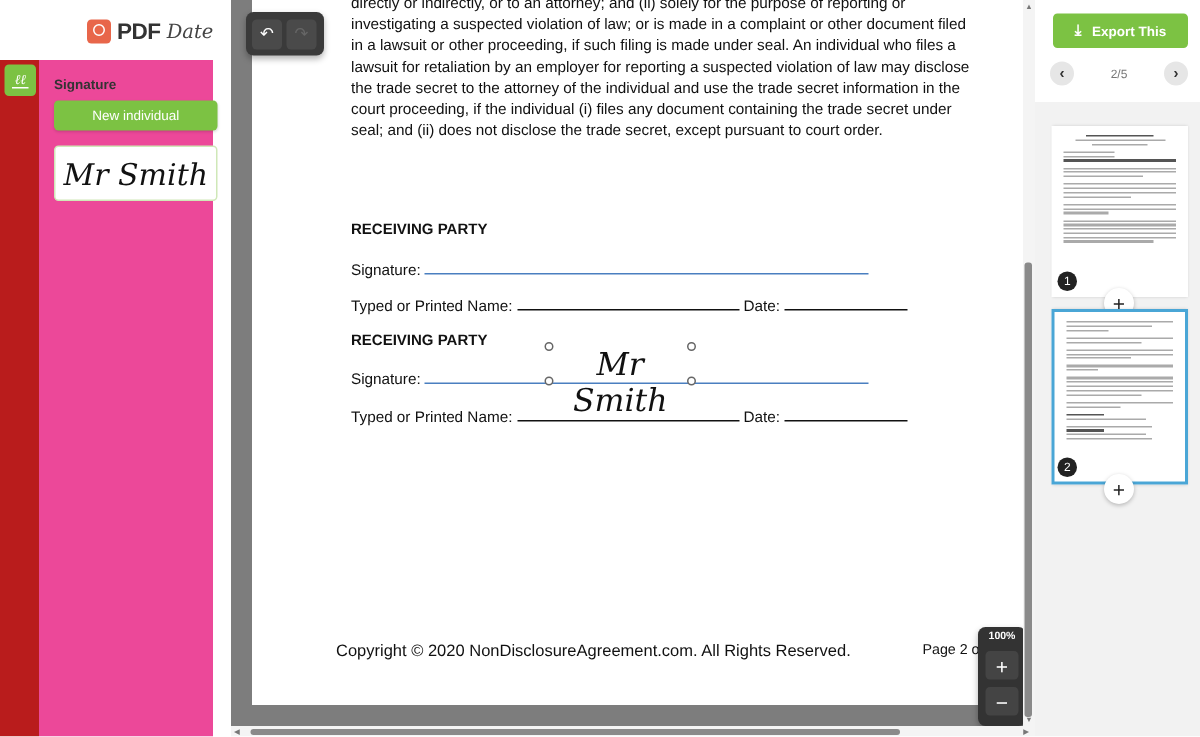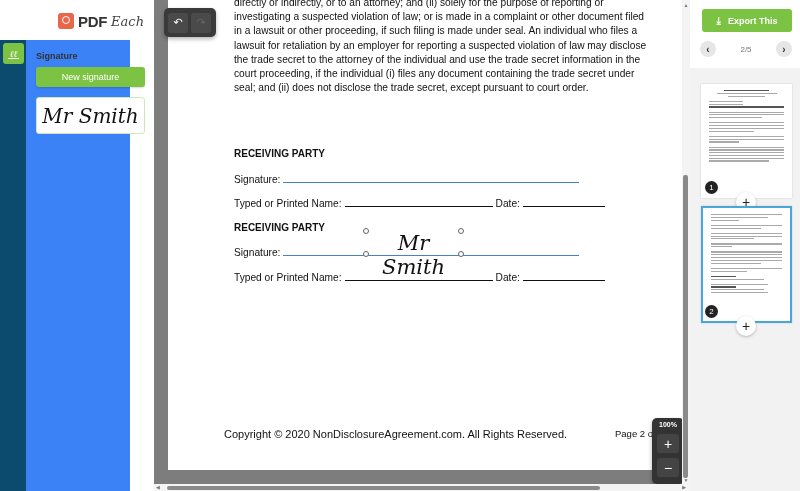--- a/index.html
+++ b/index.html
@@ -6,24 +6,24 @@
   html, body { width: 800px; height: 491px; overflow: hidden; background: #ffffff; font-family: "Liberation Sans", sans-serif; }
   .app { position: relative; width: 800px; height: 491px; }
 
   
   .left { position: absolute; left: 0; top: 0; width: 154px; height: 491px; background: #fff; }
   .logo { position: absolute; left: 26px; top: 11px; height: 20px; display: flex; align-items: center; gap: 4px; margin-left: 32px; }
   .logo-mark { width: 16px; height: 16px; background: #e8664a; border-radius: 3px; position: relative; }
   .logo-mark::after { content: ""; position: absolute; left: 4px; top: 3px; width: 6px; height: 6px; border: 1.5px solid #fff; border-radius: 50%; }
   .logo-pdf { font-weight: bold; font-size: 15px; color: #333; letter-spacing: -0.3px; }
   .logo-candy { font-family: "DejaVu Serif", serif; font-style: italic; font-size: 13px; color: #444; }
-  .tool-strip { position: absolute; left: 0; top: 40px; width: 26px; height: 451px; background: #0c4a6e; }
+  .tool-strip { position: absolute; left: 0; top: 40px; width: 26px; height: 451px; background: #b91c1c; }
   .tool-btn { position: absolute; left: 3px; top: 3px; width: 21px; height: 21px; background: #7cc243; border-radius: 3px; display: flex; align-items: center; justify-content: center; color: #fff; font-size: 9px; font-style: italic; font-family: "DejaVu Serif", serif; }
   .tool-btn::after { content: ""; position: absolute; left: 5px; bottom: 5px; width: 11px; height: 1px; background: #fff; }
-  .panel { position: absolute; left: 26px; top: 40px; width: 104px; height: 451px; background: #3b82f6; }
+  .panel { position: absolute; left: 26px; top: 40px; width: 116px; height: 451px; background: #ec4899; }
   .panel-title { position: absolute; left: 10px; top: 11px; font-size: 9px; font-weight: bold; color: #333; }
   .new-sig { position: absolute; left: 10px; top: 27px; width: 109px; height: 20px; background: #7cc243; border-radius: 3px; color: #fff; font-size: 9px; display: flex; align-items: center; justify-content: center; box-shadow: 0 1px 2px rgba(0,0,0,0.15); }
   .sig-card { position: absolute; left: 10px; top: 57px; width: 109px; height: 37px; background: #fff; border: 1px solid #cfe8b8; border-radius: 3px; display: flex; align-items: center; justify-content: center; font-family: "DejaVu Serif", serif; font-style: italic; font-size: 20px; color: #111; }
 
   
   .doc-area { position: absolute; left: 154px; top: 0; width: 528px; height: 484px; background: #7d7d7d; overflow: hidden; }
   .page { position: absolute; left: 14px; top: -10px; width: 520px; height: 480px; background: #fff; }
   .page-text { position: absolute; left: 66px; width: 420px; font-family: "Liberation Sans", sans-serif; font-size: 10.2px; line-height: 14.2px; color: #111; }
   .p1 { top: 6px; }
   .p2 { top: 106px; }
@@ -79,30 +79,30 @@
 </style>
 </head>
 <body>
 
 <div class="app">
 
   <div class="left">
     <div class="logo">
       <span class="logo-mark"></span>
       <span class="logo-pdf">PDF</span>
-      <span class="logo-candy">Each</span>
+      <span class="logo-candy">Date</span>
     </div>
     <div class="tool-strip">
       <div class="tool-btn">
         <span>ℓℓ</span>
       </div>
     </div>
     <div class="panel">
       <div class="panel-title">Signature</div>
-      <div class="new-sig">New signature</div>
+      <div class="new-sig">New individual</div>
       <div class="sig-card">Mr Smith</div>
     </div>
   </div>
 
   <div class="doc-area">
     <div class="page">
       <div class="page-text p1">directly or indirectly, or to an attorney; and (ii) solely for the purpose of reporting or investigating a suspected violation of law; or is made in a complaint or other document filed in a lawsuit or other proceeding, if such filing is made under seal. An individual who files a lawsuit for retaliation by an employer for reporting a suspected violation of law may disclose the trade secret to the attorney of the individual and use the trade secret information in the court proceeding, if the individual (i) files any document containing the trade secret under seal; and (ii) does not disclose the trade secret, except pursuant to court order.</div>
 
       <div class="heading" style="top:158px;">RECEIVING PARTY</div>
       <div class="form-line" style="top:183px;">

